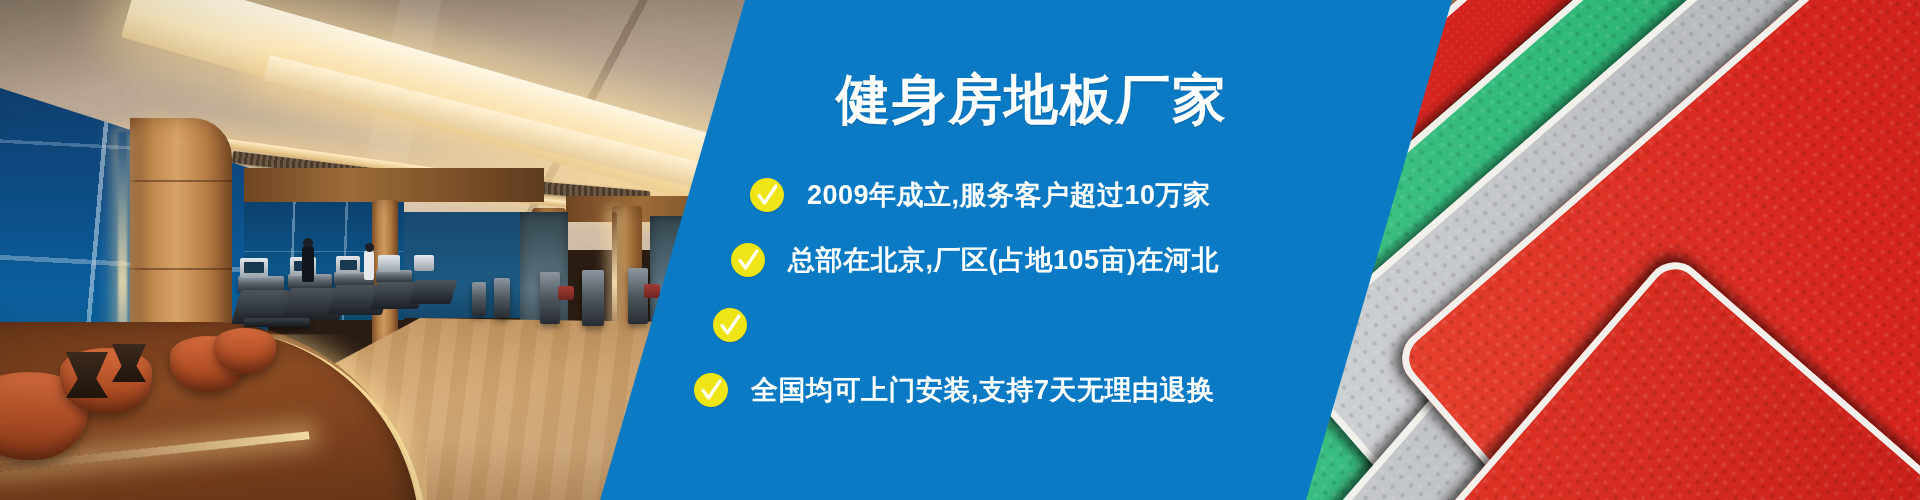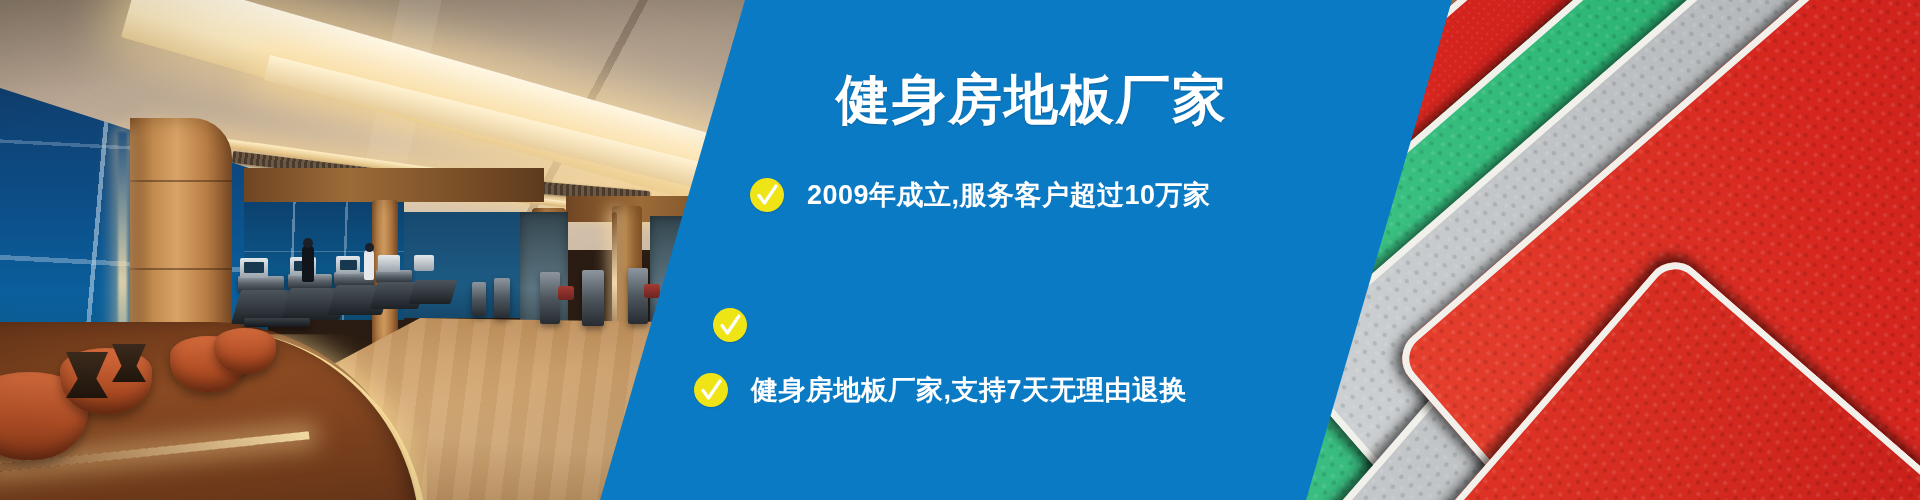--- a/index.html
+++ b/index.html
@@ -473,34 +473,42 @@
 
       <div class="bullet b1">
         <span class="check">
           <svg width="34" height="34" viewBox="0 0 34 34" aria-hidden="true">
             <path d="M9 17.5 L14.5 25 L26 8" fill="none" stroke="#ffffff" stroke-width="3.2" stroke-linecap="round" stroke-linejoin="round"></path>
           </svg>
         </span>
         <span class="btext">2009年成立,服务客户超过10万家</span>
       </div>
 
+      <div class="bullet b2">
+        <span class="check">
+          <svg width="34" height="34" viewBox="0 0 34 34" aria-hidden="true">
+            <path d="M9 17.5 L14.5 25 L26 8" fill="none" stroke="#ffffff" stroke-width="3.2" stroke-linecap="round" stroke-linejoin="round"></path>
+          </svg>
+        </span>
+        <span class="btext">总部在北京,厂区(占地105亩)在河北</span>
+      </div>
 
       <div class="bullet b3">
         <span class="check">
           <svg width="34" height="34" viewBox="0 0 34 34" aria-hidden="true">
             <path d="M9 17.5 L14.5 25 L26 8" fill="none" stroke="#ffffff" stroke-width="3.2" stroke-linecap="round" stroke-linejoin="round"></path>
           </svg>
         </span>
       </div>
 
       <div class="bullet b4">
         <span class="check">
           <svg width="34" height="34" viewBox="0 0 34 34" aria-hidden="true">
             <path d="M9 17.5 L14.5 25 L26 8" fill="none" stroke="#ffffff" stroke-width="3.2" stroke-linecap="round" stroke-linejoin="round"></path>
           </svg>
         </span>
-        <span class="btext">健身房地板厂家,支持7天无理由退换</span>
+        <span class="btext">全国均可上门安装,支持7天无理由退换</span>
       </div>
 
     </div>
   </div>
 
 </div>
 
 </body></html>

